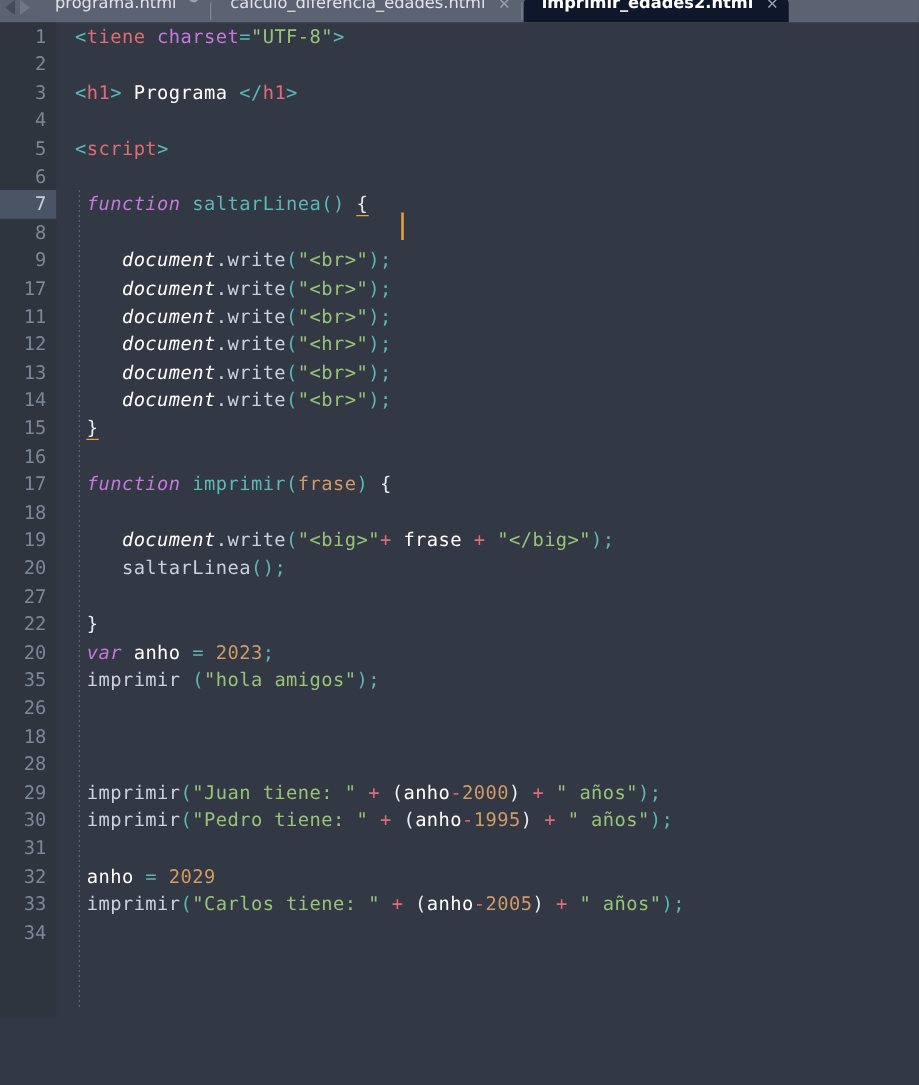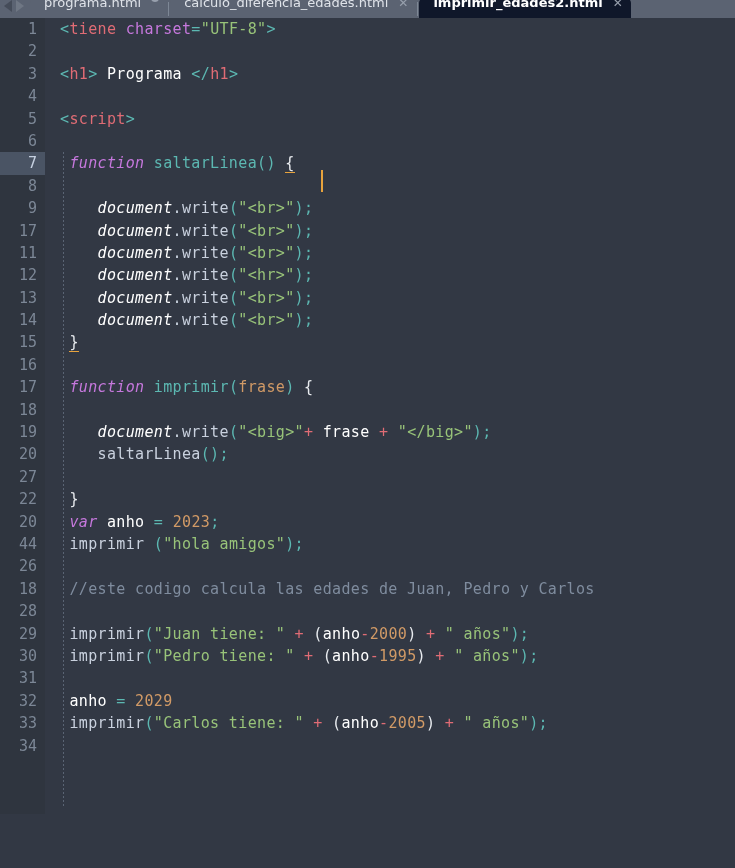--- a/index.html
+++ b/index.html
@@ -226,23 +226,23 @@
       <div class="line"><div class="lnumbg"></div><div class="lnum">14</div><div class="code"><span class="plain">    </span><span class="obj">document</span><span class="prop">.</span><span class="prop">write</span><span class="paren">(</span><span class="str">"&lt;br&gt;"</span><span class="paren">)</span><span class="paren">;</span></div></div>
       <div class="line"><div class="lnumbg"></div><div class="lnum">15</div><div class="code"><span class="plain"> </span><span class="brace matched">}</span></div></div>
       <div class="line"><div class="lnumbg"></div><div class="lnum">16</div><div class="code"></div></div>
       <div class="line"><div class="lnumbg"></div><div class="lnum">17</div><div class="code"><span class="plain"> </span><span class="kw">function</span><span class="plain"> </span><span class="fn">imprimir</span><span class="paren">(</span><span class="param">frase</span><span class="paren">)</span><span class="plain"> </span><span class="brace">{</span></div></div>
       <div class="line"><div class="lnumbg"></div><div class="lnum">18</div><div class="code"></div></div>
       <div class="line"><div class="lnumbg"></div><div class="lnum">19</div><div class="code"><span class="plain">    </span><span class="obj">document</span><span class="prop">.</span><span class="prop">write</span><span class="paren">(</span><span class="str">"&lt;big&gt;"</span><span class="op">+</span><span class="plain"> frase </span><span class="op">+</span><span class="plain"> </span><span class="str">"&lt;/big&gt;"</span><span class="paren">)</span><span class="paren">;</span></div></div>
       <div class="line"><div class="lnumbg"></div><div class="lnum">20</div><div class="code"><span class="plain">    </span><span class="prop">saltarLinea</span><span class="paren">()</span><span class="paren">;</span></div></div>
       <div class="line"><div class="lnumbg"></div><div class="lnum">27</div><div class="code"></div></div>
       <div class="line"><div class="lnumbg"></div><div class="lnum">22</div><div class="code"><span class="plain"> </span><span class="brace">}</span></div></div>
       <div class="line"><div class="lnumbg"></div><div class="lnum">20</div><div class="code"><span class="plain"> </span><span class="kw">var</span><span class="plain"> anho </span><span class="punct">=</span><span class="plain"> </span><span class="num">2023</span><span class="paren">;</span></div></div>
-      <div class="line"><div class="lnumbg"></div><div class="lnum">44</div><div class="code"><span class="plain"> </span><span class="prop">imprimir</span><span class="plain"> </span><span class="paren">(</span><span class="str">"hola amigos"</span><span class="paren">)</span><span class="paren">;</span></div></div>
+      <div class="line"><div class="lnumbg"></div><div class="lnum">35</div><div class="code"><span class="plain"> </span><span class="prop">imprimir</span><span class="plain"> </span><span class="paren">(</span><span class="str">"hola amigos"</span><span class="paren">)</span><span class="paren">;</span></div></div>
       <div class="line"><div class="lnumbg"></div><div class="lnum">26</div><div class="code"></div></div>
-      <div class="line"><div class="lnumbg"></div><div class="lnum">18</div><div class="code"><span class="plain"> </span><span class="comment">//este codigo calcula las edades de Juan, Pedro y Carlos</span></div></div>
+      <div class="line"><div class="lnumbg"></div><div class="lnum">18</div><div class="code"><span class="plain"> </span></div></div>
       <div class="line"><div class="lnumbg"></div><div class="lnum">28</div><div class="code"></div></div>
       <div class="line"><div class="lnumbg"></div><div class="lnum">29</div><div class="code"><span class="plain"> </span><span class="prop">imprimir</span><span class="paren">(</span><span class="str">"Juan tiene: "</span><span class="plain"> </span><span class="op">+</span><span class="plain"> </span><span class="brace">(</span><span class="plain">anho</span><span class="op">-</span><span class="num">2000</span><span class="brace">)</span><span class="plain"> </span><span class="op">+</span><span class="plain"> </span><span class="str">" años"</span><span class="paren">)</span><span class="paren">;</span></div></div>
       <div class="line"><div class="lnumbg"></div><div class="lnum">30</div><div class="code"><span class="plain"> </span><span class="prop">imprimir</span><span class="paren">(</span><span class="str">"Pedro tiene: "</span><span class="plain"> </span><span class="op">+</span><span class="plain"> </span><span class="brace">(</span><span class="plain">anho</span><span class="op">-</span><span class="num">1995</span><span class="brace">)</span><span class="plain"> </span><span class="op">+</span><span class="plain"> </span><span class="str">" años"</span><span class="paren">)</span><span class="paren">;</span></div></div>
       <div class="line"><div class="lnumbg"></div><div class="lnum">31</div><div class="code"></div></div>
       <div class="line"><div class="lnumbg"></div><div class="lnum">32</div><div class="code"><span class="plain"> anho </span><span class="punct">=</span><span class="plain"> </span><span class="num">2029</span></div></div>
       <div class="line"><div class="lnumbg"></div><div class="lnum">33</div><div class="code"><span class="plain"> </span><span class="prop">imprimir</span><span class="paren">(</span><span class="str">"Carlos tiene: "</span><span class="plain"> </span><span class="op">+</span><span class="plain"> </span><span class="brace">(</span><span class="plain">anho</span><span class="op">-</span><span class="num">2005</span><span class="brace">)</span><span class="plain"> </span><span class="op">+</span><span class="plain"> </span><span class="str">" años"</span><span class="paren">)</span><span class="paren">;</span></div></div>
       <div class="line"><div class="lnumbg"></div><div class="lnum">34</div><div class="code"></div></div>
     </div>
   <div id="indentguide"></div>
   <div id="caret"></div>

